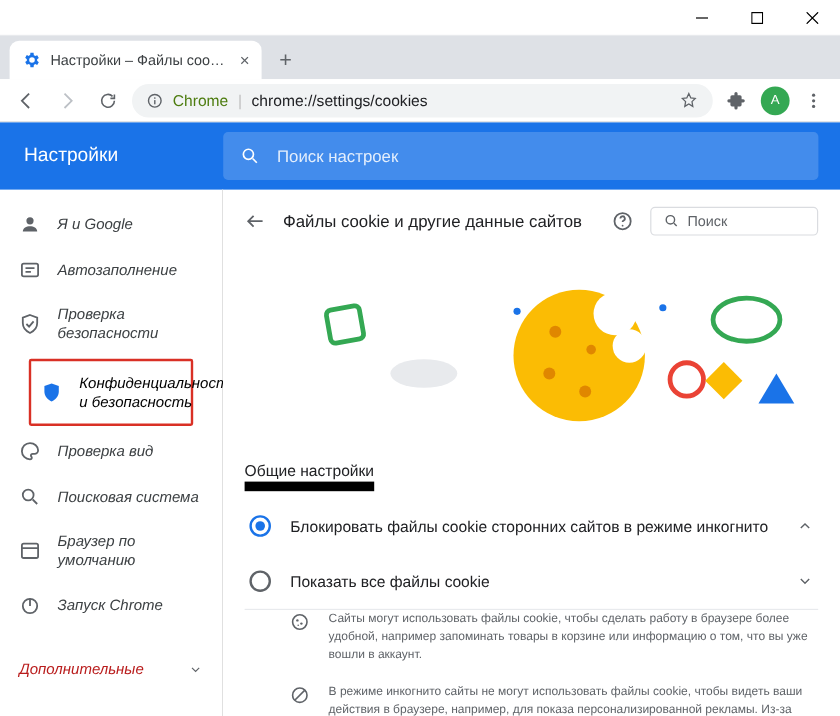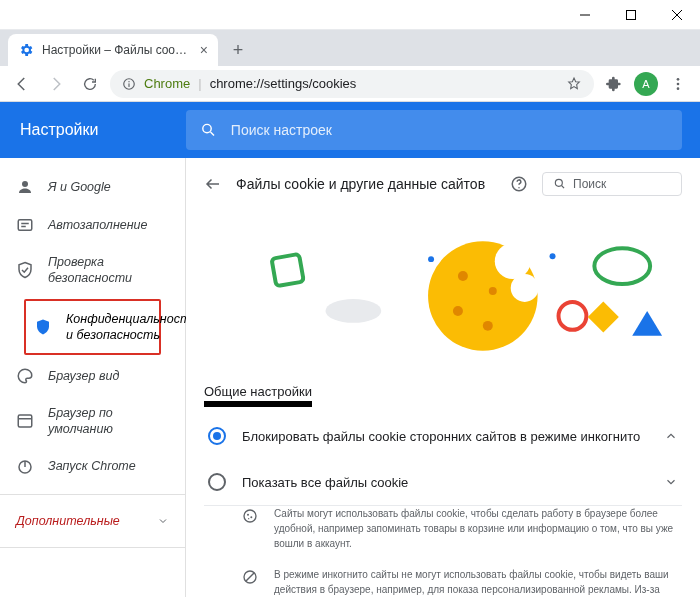--- a/index.html
+++ b/index.html
@@ -51,21 +51,21 @@
   .content { padding: 14px 18px; }
   .page-header { display: flex; align-items: center; gap: 14px; padding-bottom: 8px; }
   .page-header .back { color: #5f6368; }
   .page-header h1 { font-size: 14px; font-weight: 500; flex: 1; }
   .help { color: #5f6368; }
   .mini-search { display: flex; align-items: center; gap: 6px; color: #5f6368; font-size: 12px; border: 1px solid #dadce0; border-radius: 4px; padding: 4px 10px; width: 140px; }
 
   .illustration { height: 150px; position: relative; margin: 12px 0 18px; }
   .illustration svg { width: 100%; height: 100%; }
 
-  .section-title { font-size: 13px; font-weight: 500; color: #202124; padding-bottom: 2px; display: inline-block; border-bottom: 6px solid #000000; margin-bottom: 6px; }
+  .section-title { font-size: 13px; font-weight: 500; color: #202124; padding-bottom: 2px; display: inline-block; border-bottom: 8px solid #000000; margin-bottom: 6px; }
 
   .option-row { display: flex; align-items: center; padding: 14px 4px; border-bottom: 1px solid #e8eaed; gap: 16px; }
   .option-row:last-child { border-bottom: none; }
   .radio { width: 18px; height: 18px; border: 2px solid #5f6368; border-radius: 50%; flex-shrink: 0; display: flex; align-items: center; justify-content: center; }
   .radio.checked { border-color: #1a73e8; }
   .radio.checked::after { content: ""; width: 8px; height: 8px; background: #1a73e8; border-radius: 50%; }
   .option-row .txt { flex: 1; font-size: 13px; color: #202124; }
   .chev { color: #5f6368; font-size: 13px; }
 
   .sub { padding: 0 4px 10px 38px; display: flex; gap: 14px; align-items: flex-start; font-size: 10px; color: #5f6368; line-height: 1.5; border-bottom: 1px solid #e8eaed; }
@@ -207,21 +207,30 @@
           </svg>
         </span>
       <span class="label">Конфиденциальность и безопасность</span>
     </div>
     <div class="navitem">
       <span class="icon">
           <svg width="18" height="18" viewBox="0 0 24 24">
             <path d="M12 3a9 9 0 1 0 0 18c1 0 2-1 2-2s-1-1-1-2 1-2 2-2h2a4 4 0 0 0 4-4c0-4.4-4-8-9-8z" fill="none" stroke="#5f6368" stroke-width="2"></path>
           </svg>
         </span>
-      <span class="label">Браузер вид</span>
+      <span class="label">Проверка вид</span>
+    </div>
+    <div class="navitem">
+      <span class="icon">
+          <svg width="18" height="18" viewBox="0 0 24 24">
+            <circle cx="10" cy="10" r="6" fill="none" stroke="#5f6368" stroke-width="2"></circle>
+            <path d="M15 15l5 5" stroke="#5f6368" stroke-width="2"></path>
+          </svg>
+        </span>
+      <span class="label">Поисковая система</span>
     </div>
     <div class="navitem">
       <span class="icon">
           <svg width="18" height="18" viewBox="0 0 24 24">
             <rect x="3" y="4" width="18" height="16" rx="2" fill="none" stroke="#5f6368" stroke-width="2"></rect>
             <path d="M3 9h18" stroke="#5f6368" stroke-width="2"></path>
           </svg>
         </span>
       <span class="label">Браузер по умолчанию</span>
     </div>

